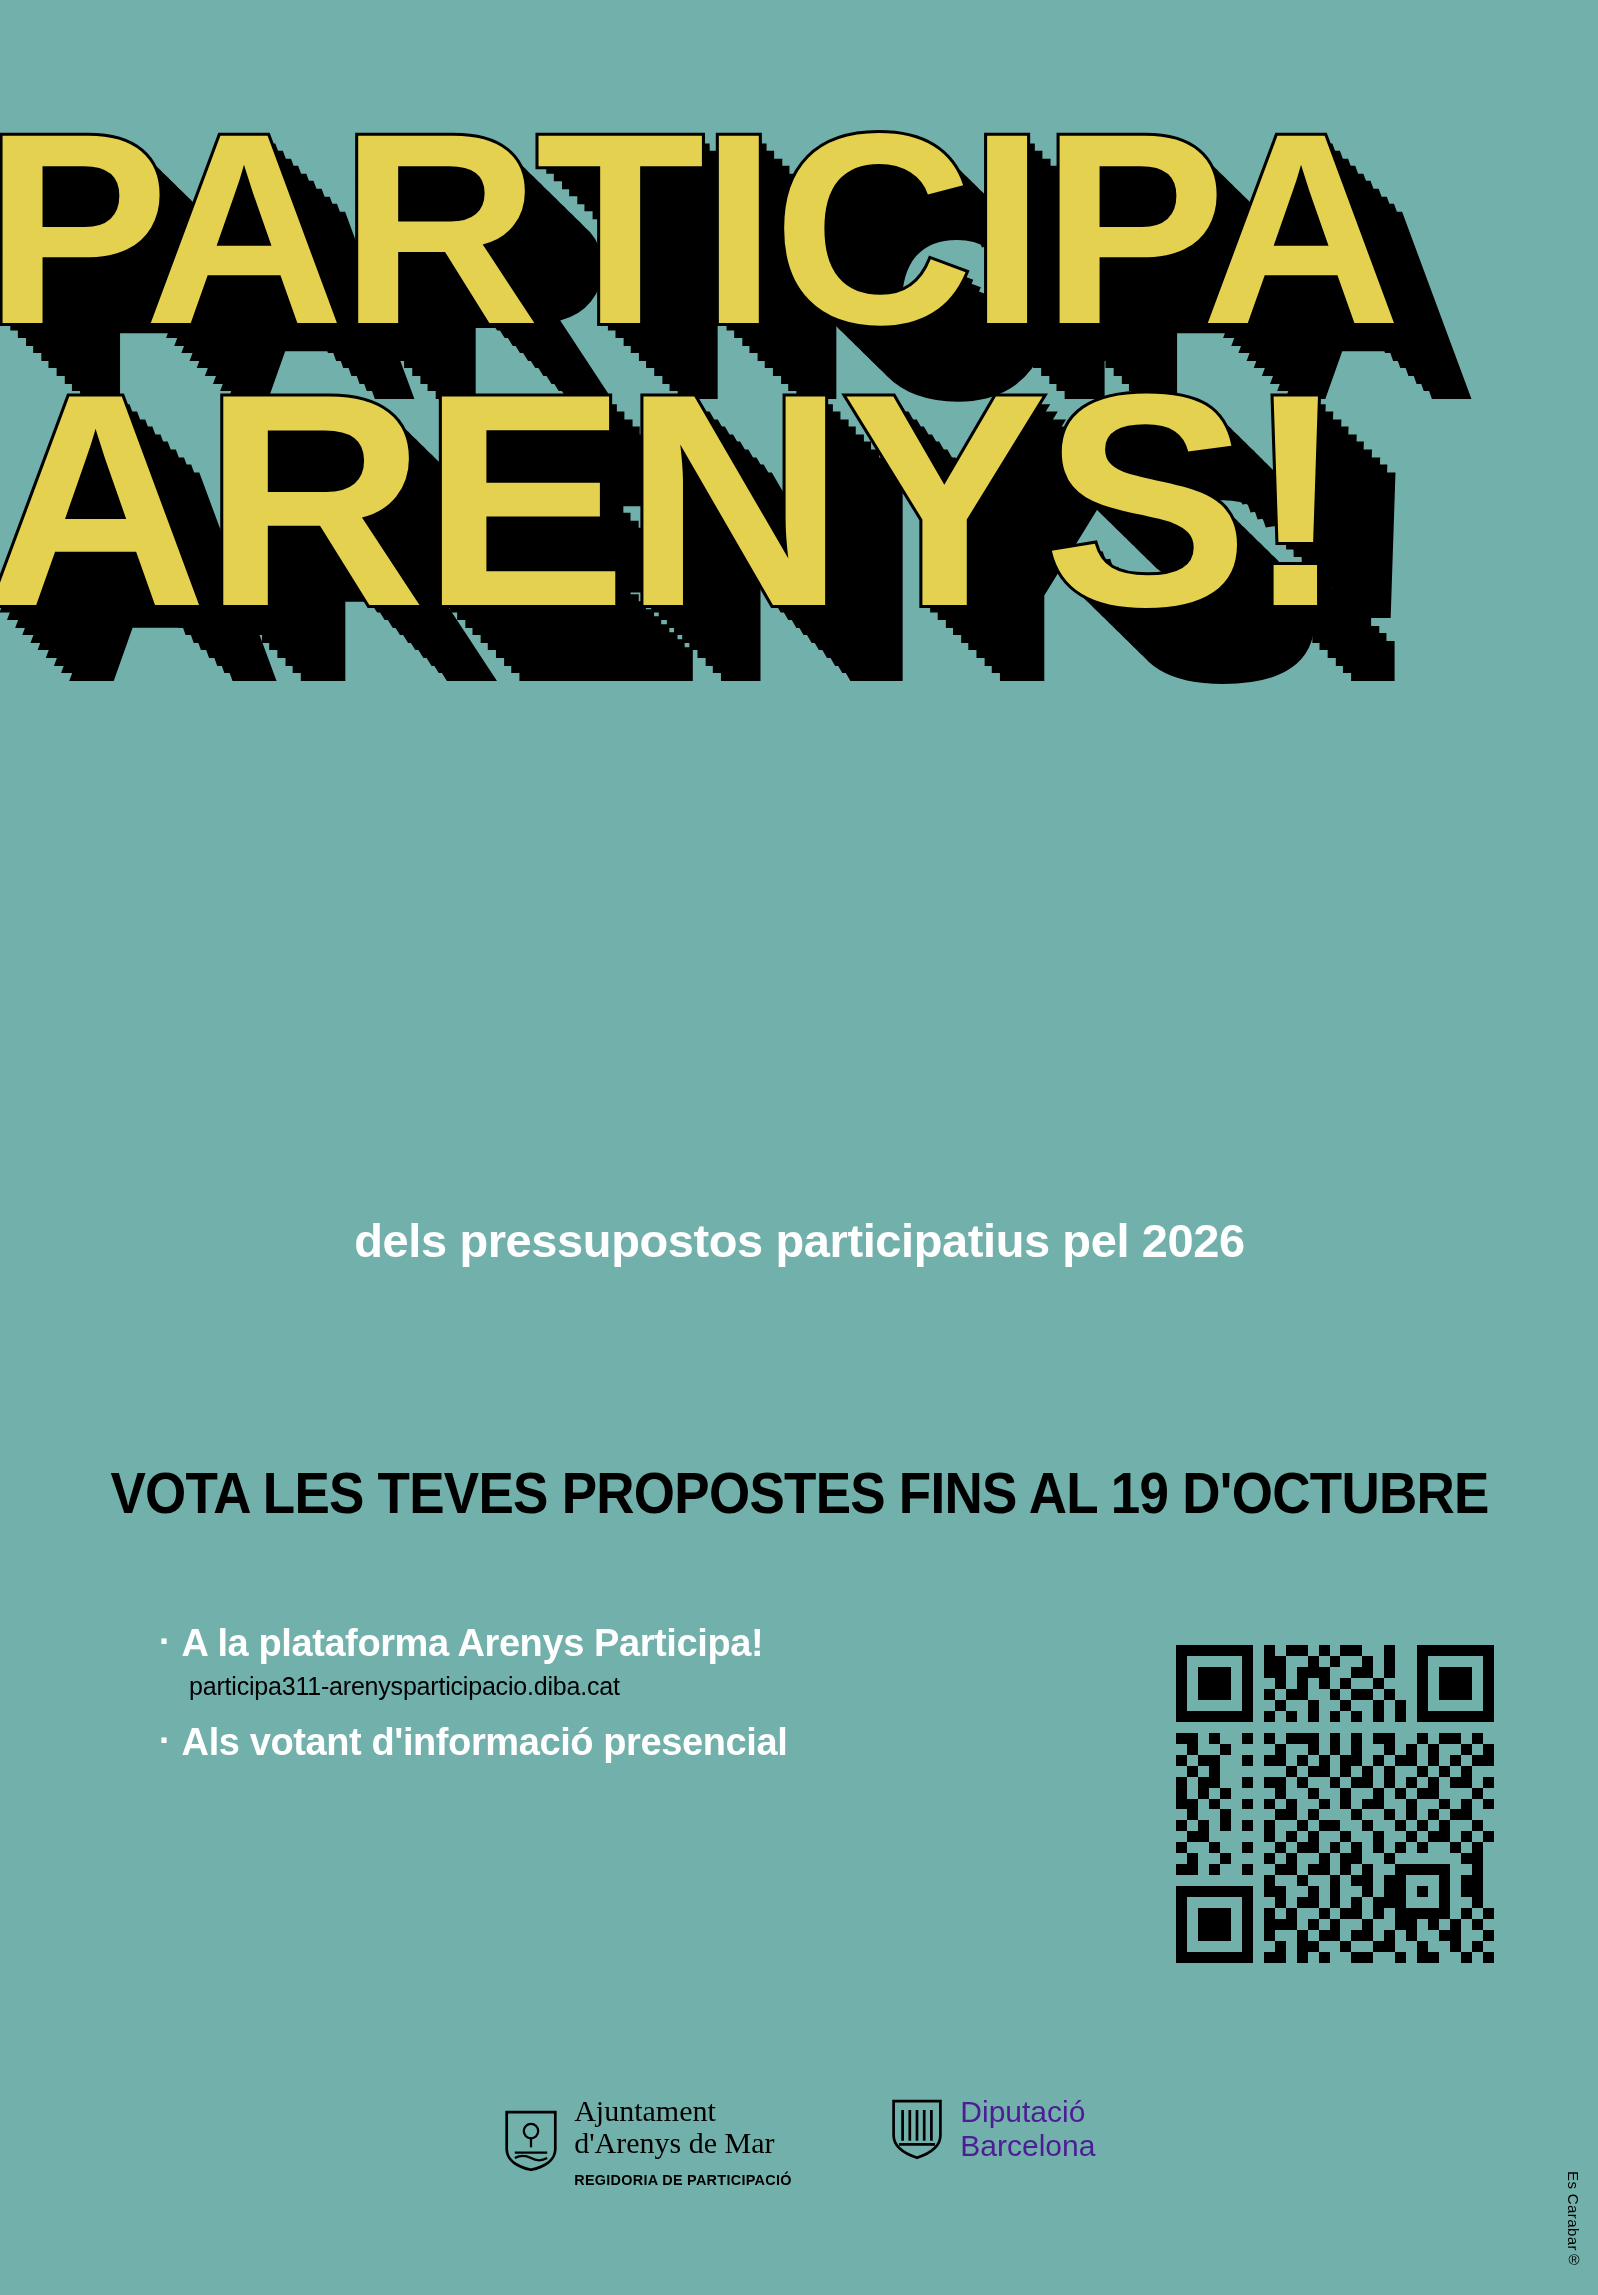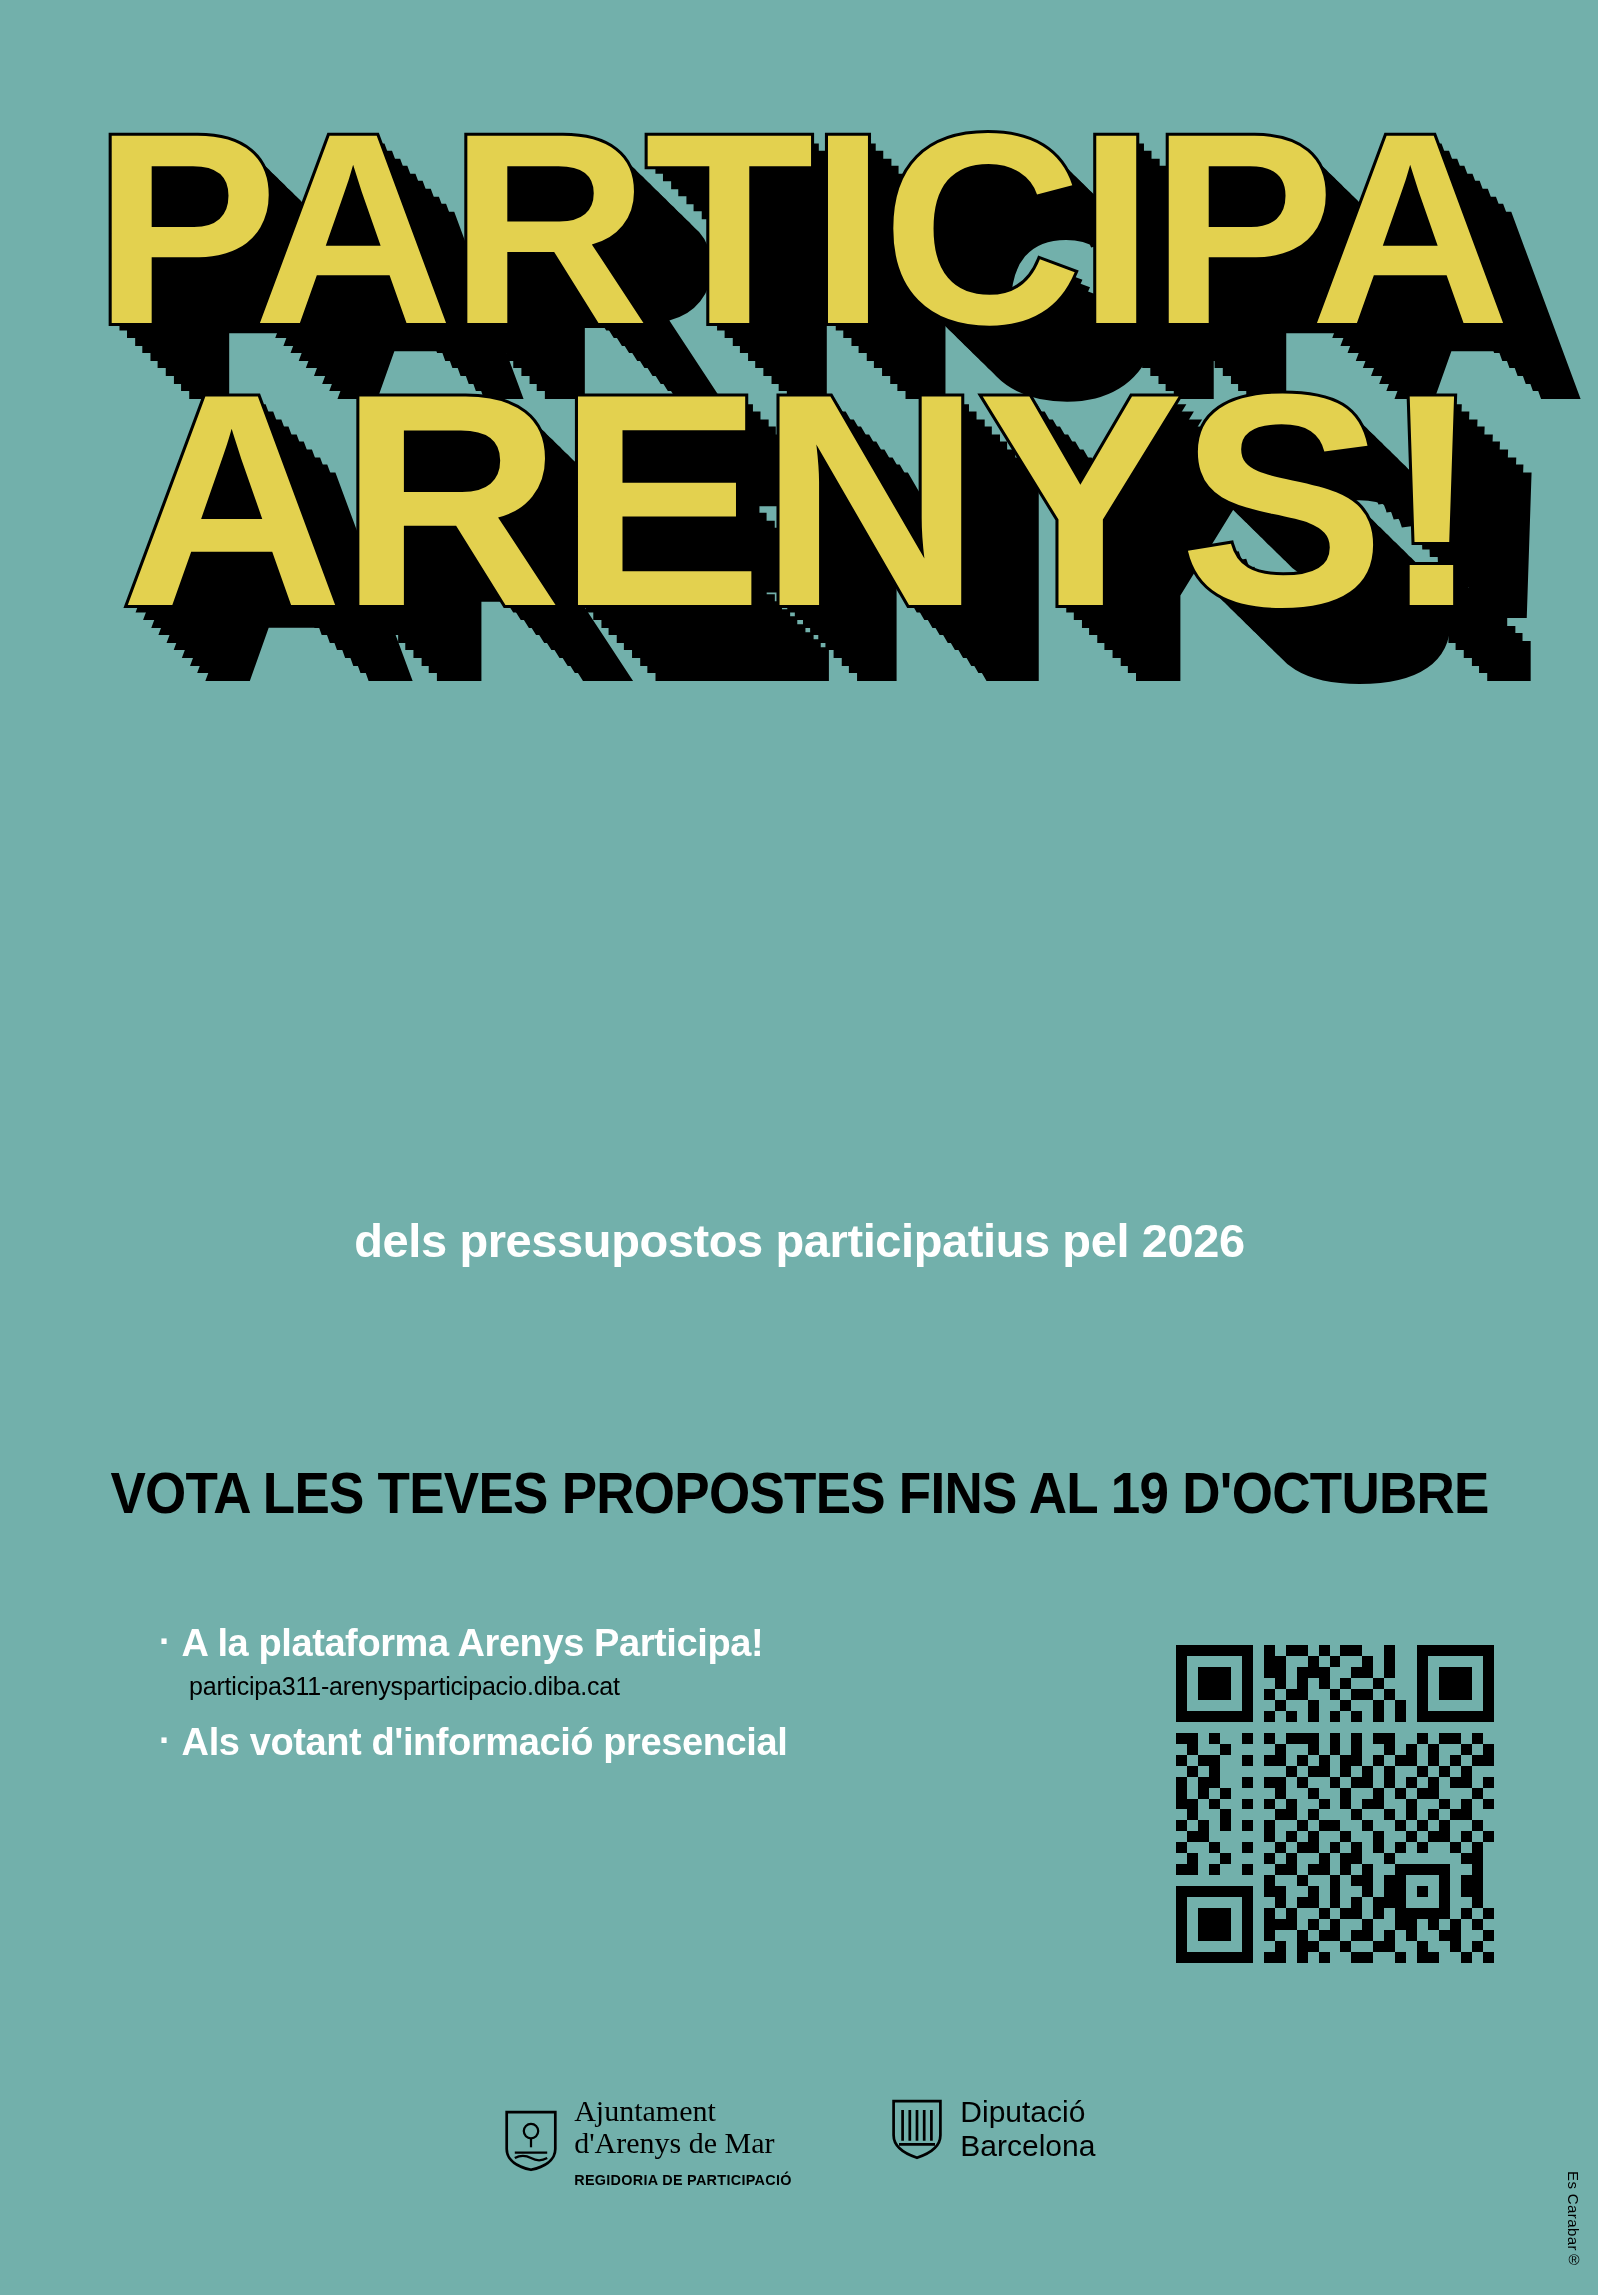--- a/index.html
+++ b/index.html
@@ -21,21 +21,20 @@
     inset: 0;
     background: #72b0ab;
   }
 
   
   .headline-block {
     position: absolute;
     left: 0;
     right: 0;
     top: 113px;
-    text-align: center;
   }
 
   .hl-line {
     position: relative;
     display: block;
     font-family: "Liberation Sans Narrow", "Liberation Sans", sans-serif;
     font-weight: bold;
     letter-spacing: -4.5px;
     line-height: 0.86;
     color: #e3d14f;
@@ -193,21 +192,21 @@
     font-size: 14.4px;
     font-weight: bold;
     color: #000;
     letter-spacing: 0.3px;
     margin-top: 14px;
   }
 
   .logo-text-2 {
     line-height: 1.12;
     font-size: 30px;
-    color: #000000;
+    color: #4c1d95;
     font-weight: normal;
   }
 
   
   .credit {
     position: absolute;
     right: 16.6px;
     bottom: 27px;
     writing-mode: vertical-rl;
     font-size: 15px;

